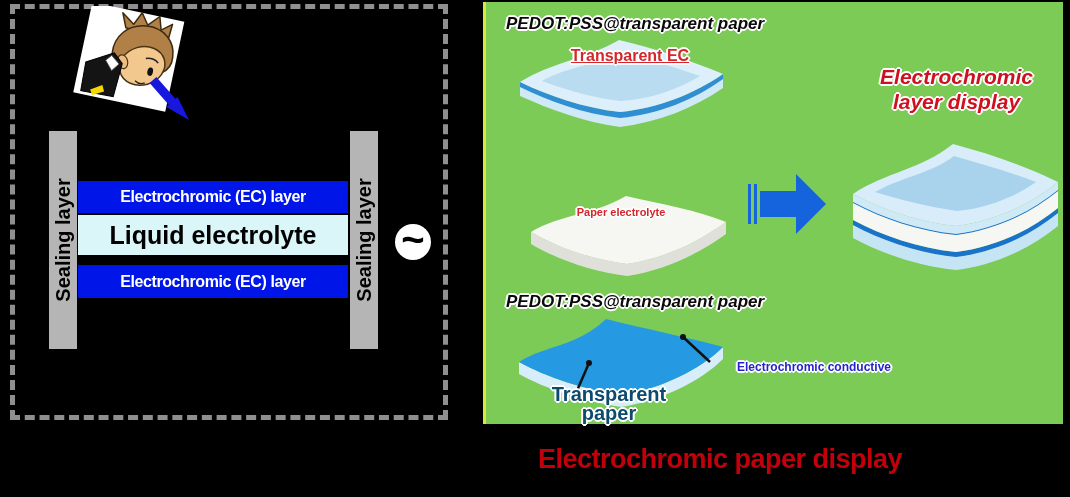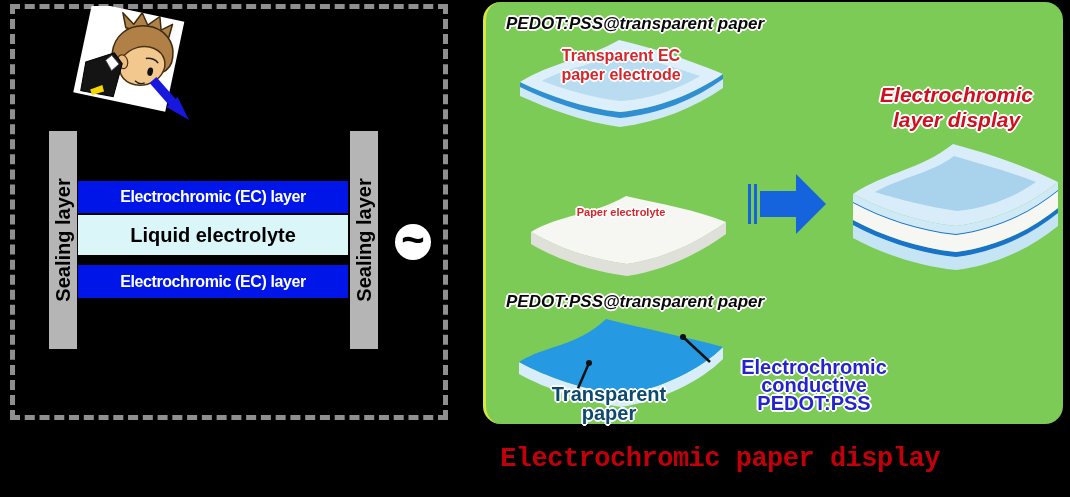--- a/index.html
+++ b/index.html
@@ -17,55 +17,55 @@
                white-space:nowrap; font-weight:bold; font-size:20px; color:#000; }
   .seal-left  { left:49px; }
   .seal-right { left:350px; }
 
   .layer { position:absolute; left:78px; width:270px; display:flex;
            align-items:center; justify-content:center; white-space:nowrap; }
   .layer-ec { background:#0016e8; color:#fff; font-weight:bold; font-size:16px;
               letter-spacing:-0.4px; }
   .layer-ec-top    { top:181px; height:32px; }
   .layer-el        { top:213px; height:44px; background:#dbf6f9; color:#000;
-                     font-weight:bold; font-size:20px; border-top:2px solid #000;
+                     font-weight:bold; font-size:25px; border-top:2px solid #000;
                      border-bottom:2px solid #000; }
   .layer-ec-bottom { top:265px; height:33px; }
 
   .ac { position:absolute; left:395px; top:224px; width:36px; height:36px;
         background:#fff; border-radius:50%; display:flex; align-items:center;
         justify-content:center; }
   .ac span { font-size:40px; font-weight:bold; color:#000; line-height:0;
              margin-top:-6px; }
 
   
   .green-panel { position:absolute; left:483px; top:2px; width:580px; height:422px;
-                 background:#7dcb57; border-left:3px solid #d9e93c;border-radius:18px; }
+                 background:#7dcb57; border-left:3px solid #d9e93c; }
 
   .outline { text-shadow:-1px -1px 0 #fff,0 -1px 0 #fff,1px -1px 0 #fff,
              -1px 0 0 #fff,1px 0 0 #fff,-1px 1px 0 #fff,0 1px 0 #fff,1px 1px 0 #fff,
              -2px 0 0 #fff,2px 0 0 #fff,0 -2px 0 #fff,0 2px 0 #fff; }
 
   .gtitle { position:absolute; font-style:italic; font-weight:bold; font-size:17px;
             color:#0a0a0a; white-space:nowrap; }
   .gtitle sub { font-size:12px; }
 
   .sheet-svg { position:absolute; }
 
   .glabel { position:absolute; text-align:center; font-weight:bold; line-height:19px; }
   .label-red   { color:#d5262b; font-size:16px; }
   .label-cyan  { color:#0c4a6e; font-size:20px; }
-  .label-blue  { color:#2424cc; font-size:20px; line-height:18px; }
+  .label-blue  { color:#2424cc; font-size:12px; line-height:18px; }
 
-  .result-title { position:absolute; left:368px; top:80px; width:205px;
+  .result-title { position:absolute; left:368px; top:62px; width:205px;
                   text-align:center; font-style:italic; font-weight:bold;
                   font-size:21px; line-height:25px; color:#cf1020; }
 
   .caption { position:absolute; left:440px; top:444px; width:560px; text-align:center;
-             font-weight:bold; font-size:27px; letter-spacing:-0.5px; color:#c2000b;font-family:Liberation Mono, monospace; }
+             font-weight:bold; font-size:27px; letter-spacing:-0.5px; color:#c2000b; }
 </style>
 </head>
 <body>
 
 <div class="canvas">
 
   <div class="dashed-box"></div>
 
   <svg class="cartoon" viewBox="0 0 150 128">
     <g transform="rotate(12 75 60)">
@@ -105,23 +105,22 @@
   <div class="green-panel">
 
     <span class="gtitle outline" style="left:20px; top:12px;">PEDOT:PSS@transparent paper</span>
 
     <svg class="sheet-svg" style="left:28px; top:30px;" width="215" height="98" viewBox="0 0 215 98">
       <path d="M6,52 C35,68 70,80 106,85 C145,81 180,66 209,46 L209,56 C180,76 145,90 106,95 C70,90 35,77 6,64 Z" fill="#cfe9f6"></path>
       <path d="M6,50 C35,64 70,76 106,80 C145,76 180,62 209,42 L209,47 C180,68 145,82 106,86 C70,82 35,69 6,55 Z" fill="#2f8fd2"></path>
       <path d="M6,50 C38,30 70,28 105,8 C140,16 175,28 209,42 C180,62 145,76 106,80 C70,76 35,64 6,50 Z" fill="#dceffa"></path>
       <path d="M28,49 C55,34 80,34 106,20 C133,27 160,35 186,44 C163,58 136,67 107,69 C80,66 52,58 28,49 Z" fill="#b9dcf0"></path>
     </svg>
-    <div class="glabel label-red outline" style="left:55px; top:44px; width:160px;">
+    <div class="glabel label-red outline" style="left:64px; top:44px; width:160px;text-decoration:underline;">
       <div>Transparent EC</div>
-      <div>paper electrode</div>
     </div>
 
 
     <svg class="sheet-svg" style="left:40px; top:184px;" width="205" height="92" viewBox="0 0 205 92">
       <path d="M5,46 C32,62 68,74 101,78 C140,72 172,56 200,36 L200,48 C172,68 140,84 101,90 C68,86 32,74 5,58 Z" fill="#e0e0da"></path>
       <path d="M5,46 C35,28 65,30 100,10 C135,18 170,24 200,36 C172,56 140,72 101,78 C68,74 32,62 5,46 Z" fill="#f6f6f3"></path>
     </svg>
     <div class="glabel label-red outline" style="left:55px; top:201px; width:160px; font-size:11px;">Paper electrolyte</div>
 
     <svg class="sheet-svg" style="left:262px; top:170px;" width="80" height="64" viewBox="0 0 80 64">
@@ -162,20 +161,19 @@
       <line x1="65" y1="86" x2="78" y2="56" stroke="#111" stroke-width="2.5"></line>
       <line x1="172" y1="30" x2="199" y2="55" stroke="#111" stroke-width="2.5"></line>
       <circle cx="78" cy="56" r="3" fill="#111"></circle>
       <circle cx="172" cy="30" r="3" fill="#111"></circle>
     </svg>
 
     <div class="glabel label-cyan outline" style="left:43px; top:383px; width:160px;">Transparent paper</div>
 
     <div class="glabel label-blue outline" style="left:228px; top:356px; width:200px;">
       <div>Electrochromic conductive</div>
-      <div>PEDOT:PSS</div>
     </div>
 
   </div>
 
   <div class="caption">Electrochromic paper display</div>
 
 </div>
 
 </body></html>

